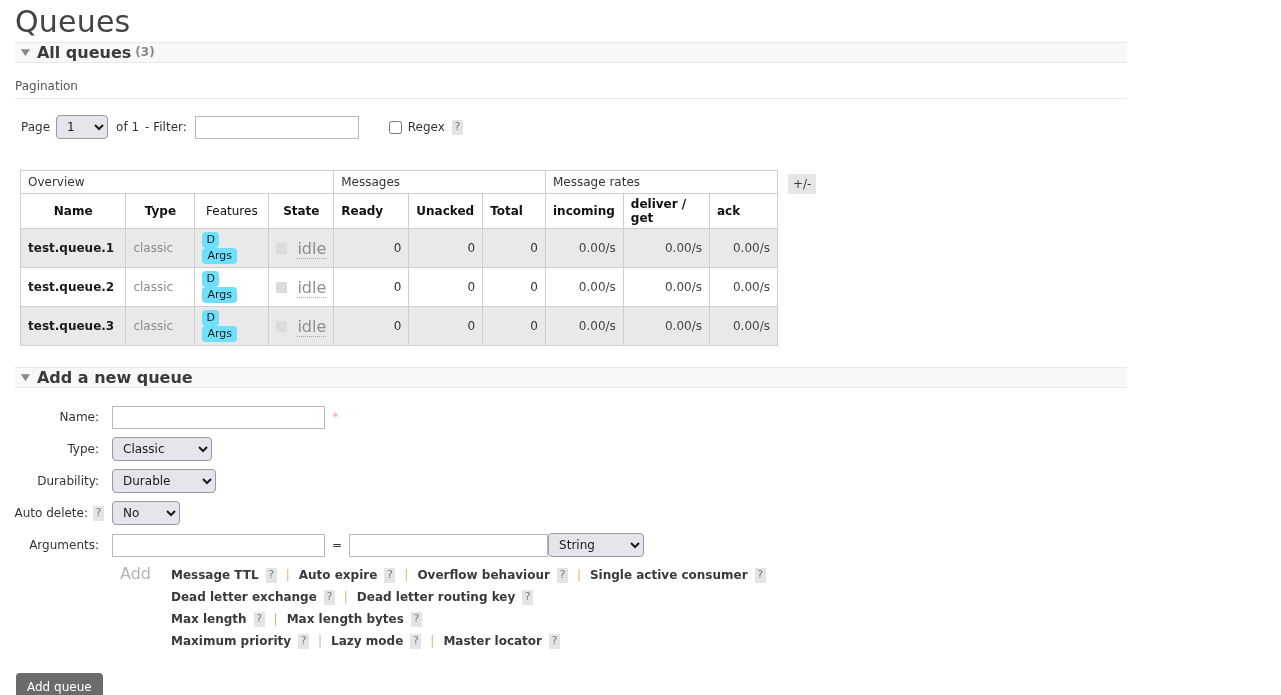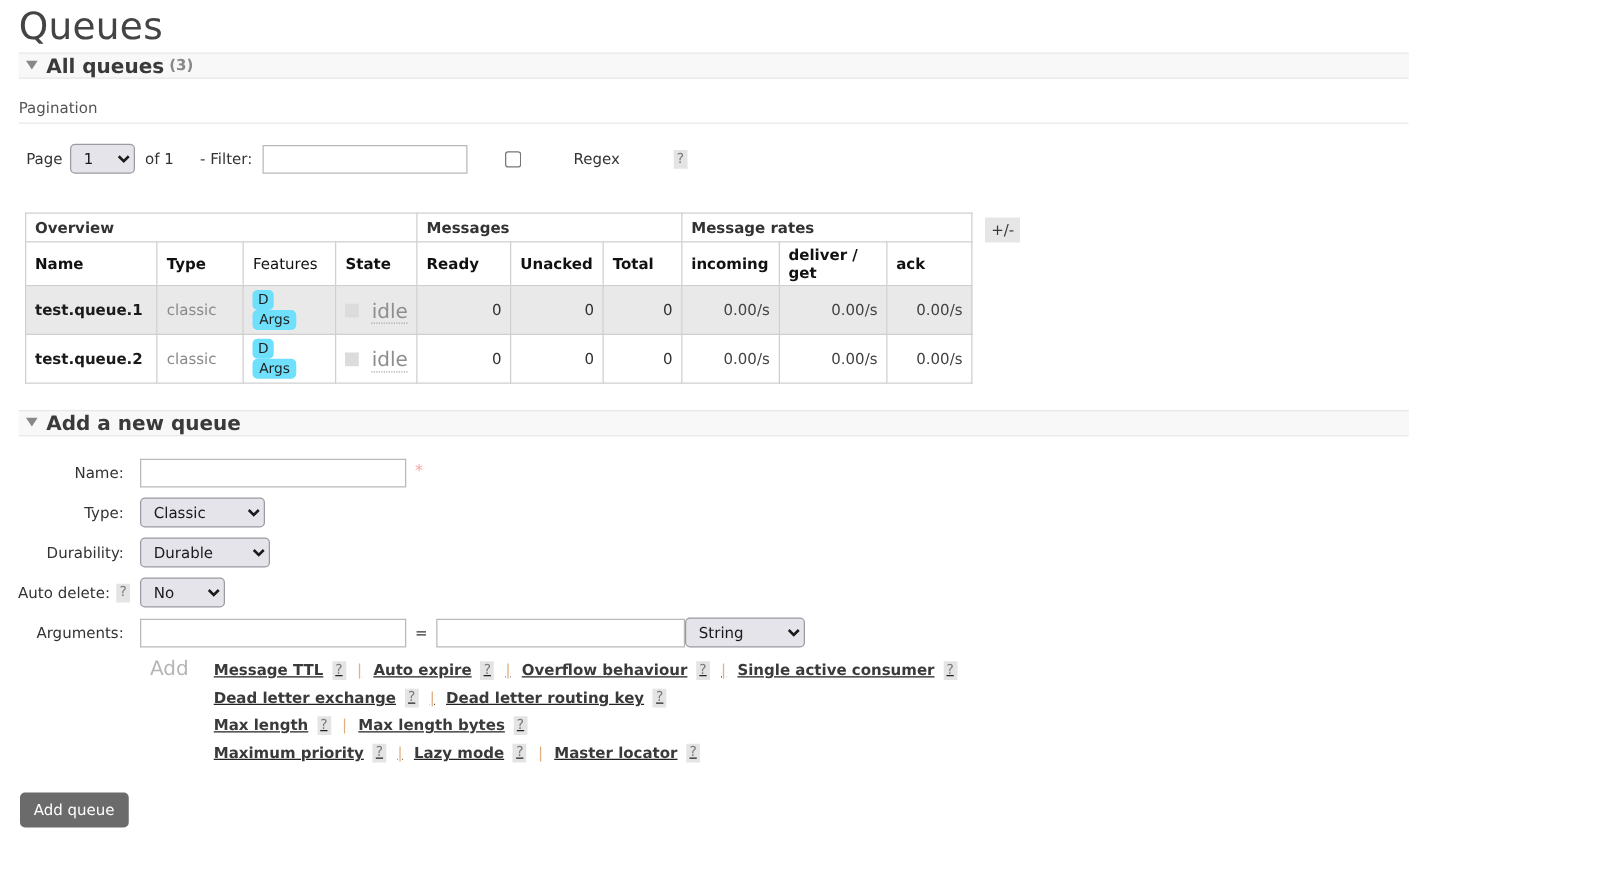--- a/index.html
+++ b/index.html
@@ -79,21 +79,21 @@
   .pagination-controls {
     display: flex;
     align-items: center;
     padding-top: 16px;
     padding-left: 6px;
     font-size: 12px;
     color: #333333;
   }
   .pagination-controls .lbl { margin-right: 6px; }
   .pagination-controls .of-txt { margin: 0 6px 0 8px; }
-  .pagination-controls .filter-lbl { margin-right: 8px; margin-left: 15px; }
+  .pagination-controls .filter-lbl { margin-right: 8px; }
 
   select.ui-select {
     font-family: "DejaVu Sans", "Liberation Sans", sans-serif;
     font-size: 12px;
     color: #1a1a1a;
     background: #e4e4ea;
     border: 1px solid #9a9aa2;
     border-radius: 4px;
     padding: 2px 4px 2px 6px;
     height: 24px;
@@ -112,21 +112,20 @@
     height: 23px;
     padding: 2px 4px;
     color: #222;
   }
   input.filter-input { width: 164px; }
 
   .regex-wrap {
     display: flex;
     align-items: center;
     margin-left: 30px;
-    gap: 36px;
   }
   input.ui-checkbox {
     width: 13px;
     height: 13px;
     margin: 0 6px 0 0;
   }
   .regex-lbl { font-size: 12px; color: #333; margin-right: 7px; }
 
   .help-badge {
     display: inline-block;
@@ -153,30 +152,30 @@
     font-size: 12px;
     width: 758px;
   }
   table.listing th, table.listing td {
     border: 1px solid #cfcfcf;
     padding: 3px 7px;
     vertical-align: middle;
   }
   table.listing thead tr.group-row th {
     background: #ffffff;
-    font-weight: bold;
+    font-weight: normal;
     text-align: left;
     color: #333333;
     height: 23px;
     padding: 3px 7px;
   }
   table.listing thead tr.col-row th {
     background: #ffffff;
     color: #111111;
-    text-align: left;
+    text-align: center;
     height: 24px;
     font-weight: bold;
   }
   table.listing thead tr.col-row th.plain { font-weight: normal; }
   table.listing thead tr.col-row th.num { text-align: left; }
 
   table.listing tbody tr.odd td { background: #e9e9e9; }
   table.listing tbody tr.even td { background: #ffffff; }
 
   td.name-cell { font-weight: bold; width: 104px; margin-top: 11px; }
@@ -278,21 +277,20 @@
     color: #b5b5b5;
     font-size: 16px;
     margin-right: 20px;
     cursor: pointer;
   }
   .preset-lines { display: flex; flex-direction: column; }
   .preset-line {
     display: flex;
     align-items: center;
     height: 22px;
-    text-decoration: underline;
   }
   .preset-link {
     font-weight: bold;
     color: #3a3a3a;
     font-size: 12px;
     cursor: pointer;
     text-decoration: none;
   }
   .preset-line .help-badge { margin-left: 7px; }
   .sep {
@@ -381,20 +379,32 @@
             <td class="type-cell">classic</td>
             <td class="features-cell"><span class="badge d-badge">D</span><span class="badge">Args</span></td>
             <td class="state-cell"><span class="state-box"></span><span class="state-text">idle</span></td>
             <td class="num-cell ready-cell">0</td>
             <td class="num-cell unacked-cell">0</td>
             <td class="num-cell total-cell">0</td>
             <td class="num-cell rate-cell">0.00/s</td>
             <td class="num-cell dg-cell">0.00/s</td>
             <td class="num-cell ack-cell">0.00/s</td>
           </tr>
+          <tr class="odd">
+            <td class="name-cell"><a>test.queue.3</a></td>
+            <td class="type-cell">classic</td>
+            <td class="features-cell"><span class="badge d-badge">D</span><span class="badge">Args</span></td>
+            <td class="state-cell"><span class="state-box"></span><span class="state-text">idle</span></td>
+            <td class="num-cell ready-cell">0</td>
+            <td class="num-cell unacked-cell">0</td>
+            <td class="num-cell total-cell">0</td>
+            <td class="num-cell rate-cell">0.00/s</td>
+            <td class="num-cell dg-cell">0.00/s</td>
+            <td class="num-cell ack-cell">0.00/s</td>
+          </tr>
         </tbody>
     </table>
     <button class="plusminus">+/-</button>
   </div>
 
   <div class="section-bar addq-section">
     <span class="tri">▼</span>
     <span class="sec-title">Add a new queue</span>
   </div>
 

